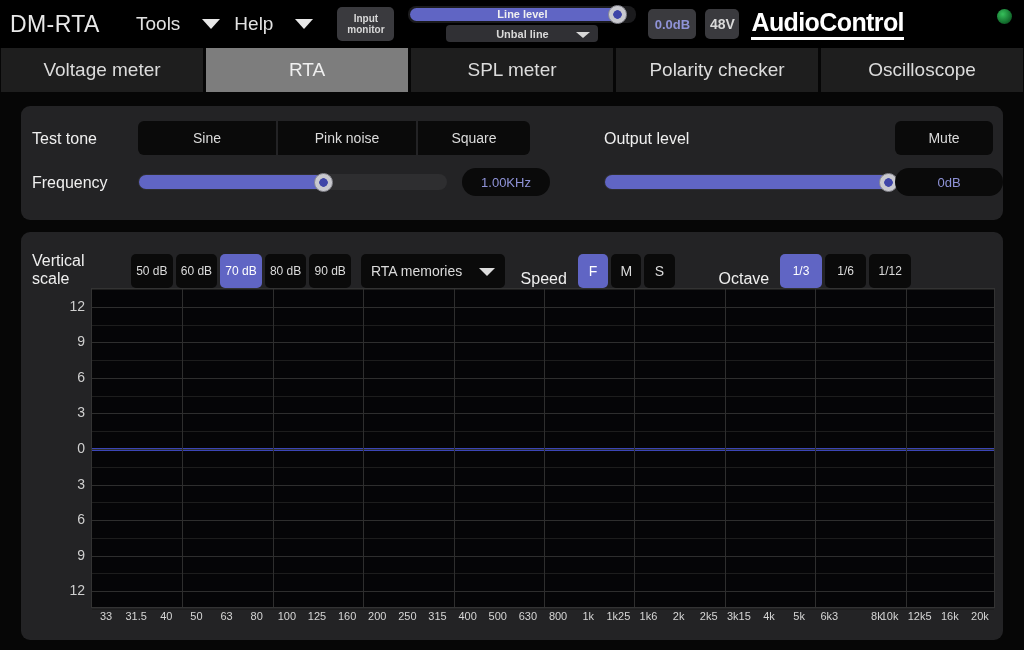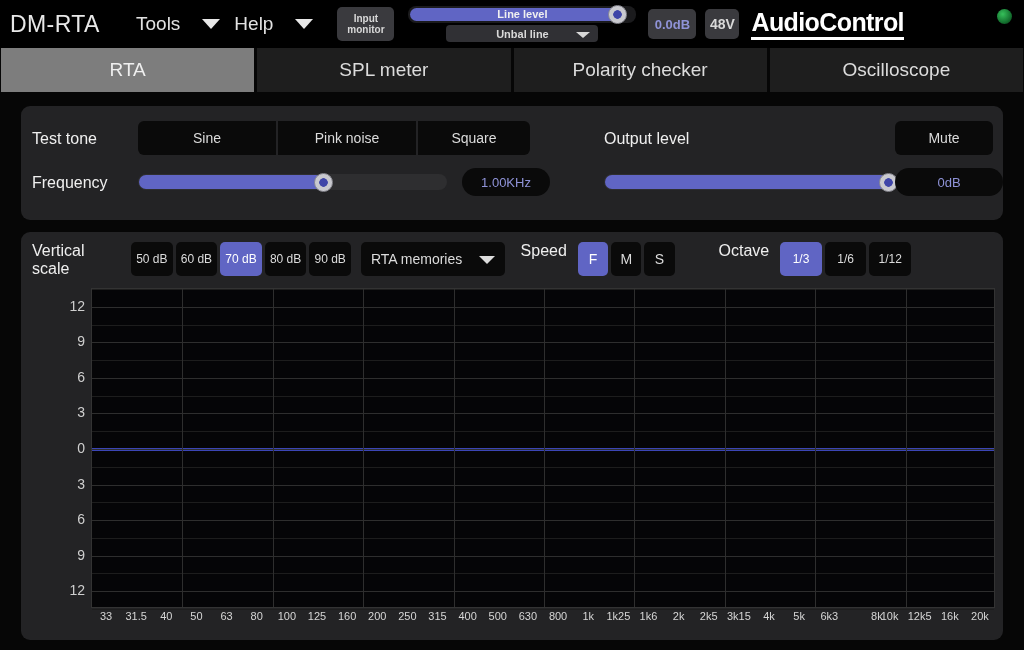--- a/index.html
+++ b/index.html
@@ -134,21 +134,21 @@
   }
   .hslider .fill {
     position: absolute; left: 1px; top: 1px; height: 14px;
     background: #6065c4; border-radius: 7px;
   }
 
   
   #rta-panel { left: 21px; top: 232px; width: 982px; height: 408px; }
   .ctrl-row {
     position: absolute; left: 0; top: 10px; width: 890px; height: 46px;
-    display: flex; align-items: flex-start;
+    display: flex; align-items: flex-end;
   }
   .ctrl-label { color: #efefef; font-size: 16px; }
   .sbtn {
     background: #0a0a0a; height: 34px;
     display: flex; align-items: center; justify-content: center;
     color: #dcdcdc; font-size: 12px; border-radius: 5px;
   }
   .sbtn.on { background: #6065c4; color: #fff; }
   .dropdown {
     position: relative; width: 152px; height: 34px; background: #0a0a0a;
@@ -225,20 +225,21 @@
       </div>
     </div>
 
     <div class="db-readout">0.0dB</div>
     <div class="phantom">48V</div>
     <div class="brand">AudioControl</div>
     <div class="led"></div>
   </div>
 
   <div class="tabs">
+    <div class="tab">Voltage meter</div>
     <div class="tab active">RTA</div>
     <div class="tab">SPL meter</div>
     <div class="tab">Polarity checker</div>
     <div class="tab">Oscilloscope</div>
   </div>
 
   <div class="panel" id="tone-panel">
 
     <div class="row-label" style="left:11px; top:24px">Test tone</div>
 

